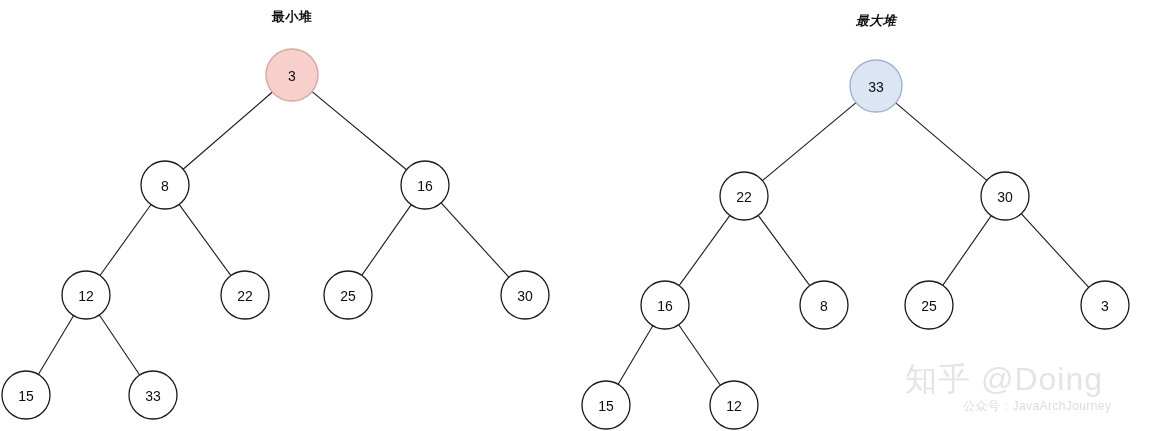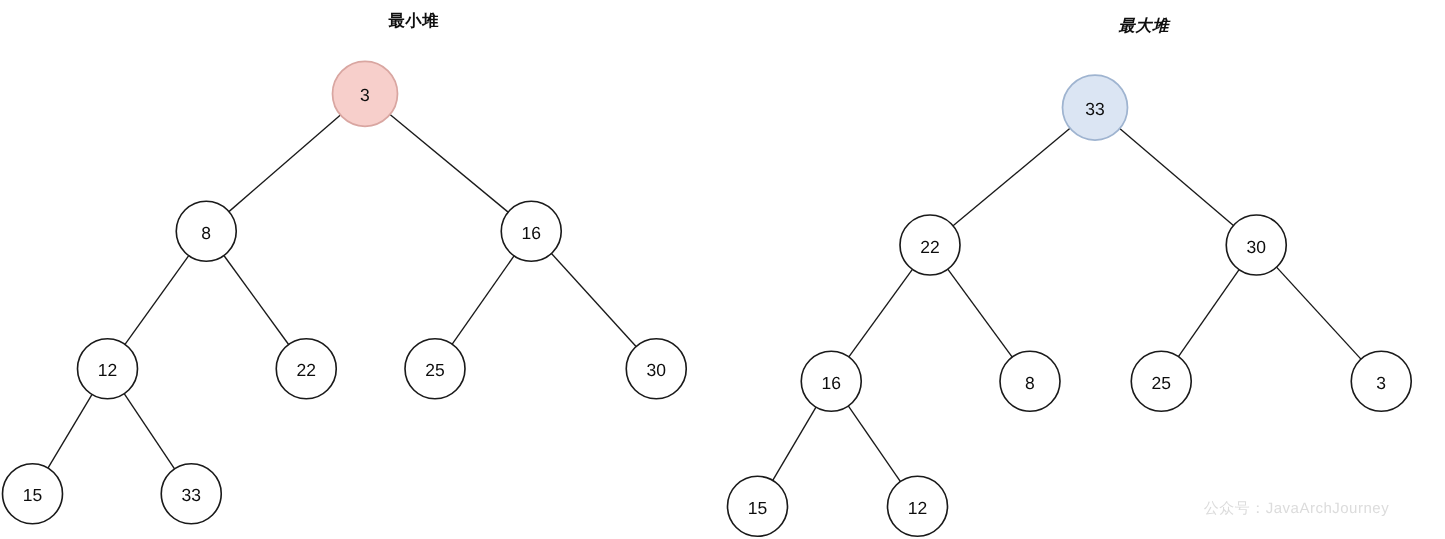--- a/index.html
+++ b/index.html
@@ -25,21 +25,20 @@
     height: 431px;
   }
   .heap-title {
     position: absolute;
     font-size: 13px;
     font-weight: bold;
     color: #0f0f0f;
     white-space: nowrap;
     transform: translateX(-50%);
     letter-spacing: 0.5px;
-    margin-left: 39px;
   }
   #title-min { left: 292px; top: 8px; }
   #title-max { left: 876px; top: 12px; font-style: italic; }
 
   .edge {
     stroke: #1a1a1a;
     stroke-width: 1.1;
     fill: none;
   }
   .node-circle {
@@ -182,15 +181,16 @@
       </g>
       <g>
         <circle cx="734" cy="405" r="24" class="node-circle"></circle>
         <text x="734" y="406" class="node-label">12</text>
       </g>
     </svg>
 
   <div class="heap-title" id="title-min">最小堆</div>
   <div class="heap-title" id="title-max">最大堆</div>
 
+  <div class="watermark" id="watermark-main">知乎 @Doing</div>
   <div class="watermark" id="watermark-sub">公众号：JavaArchJourney</div>
 
 </div>
 
 </body></html>

